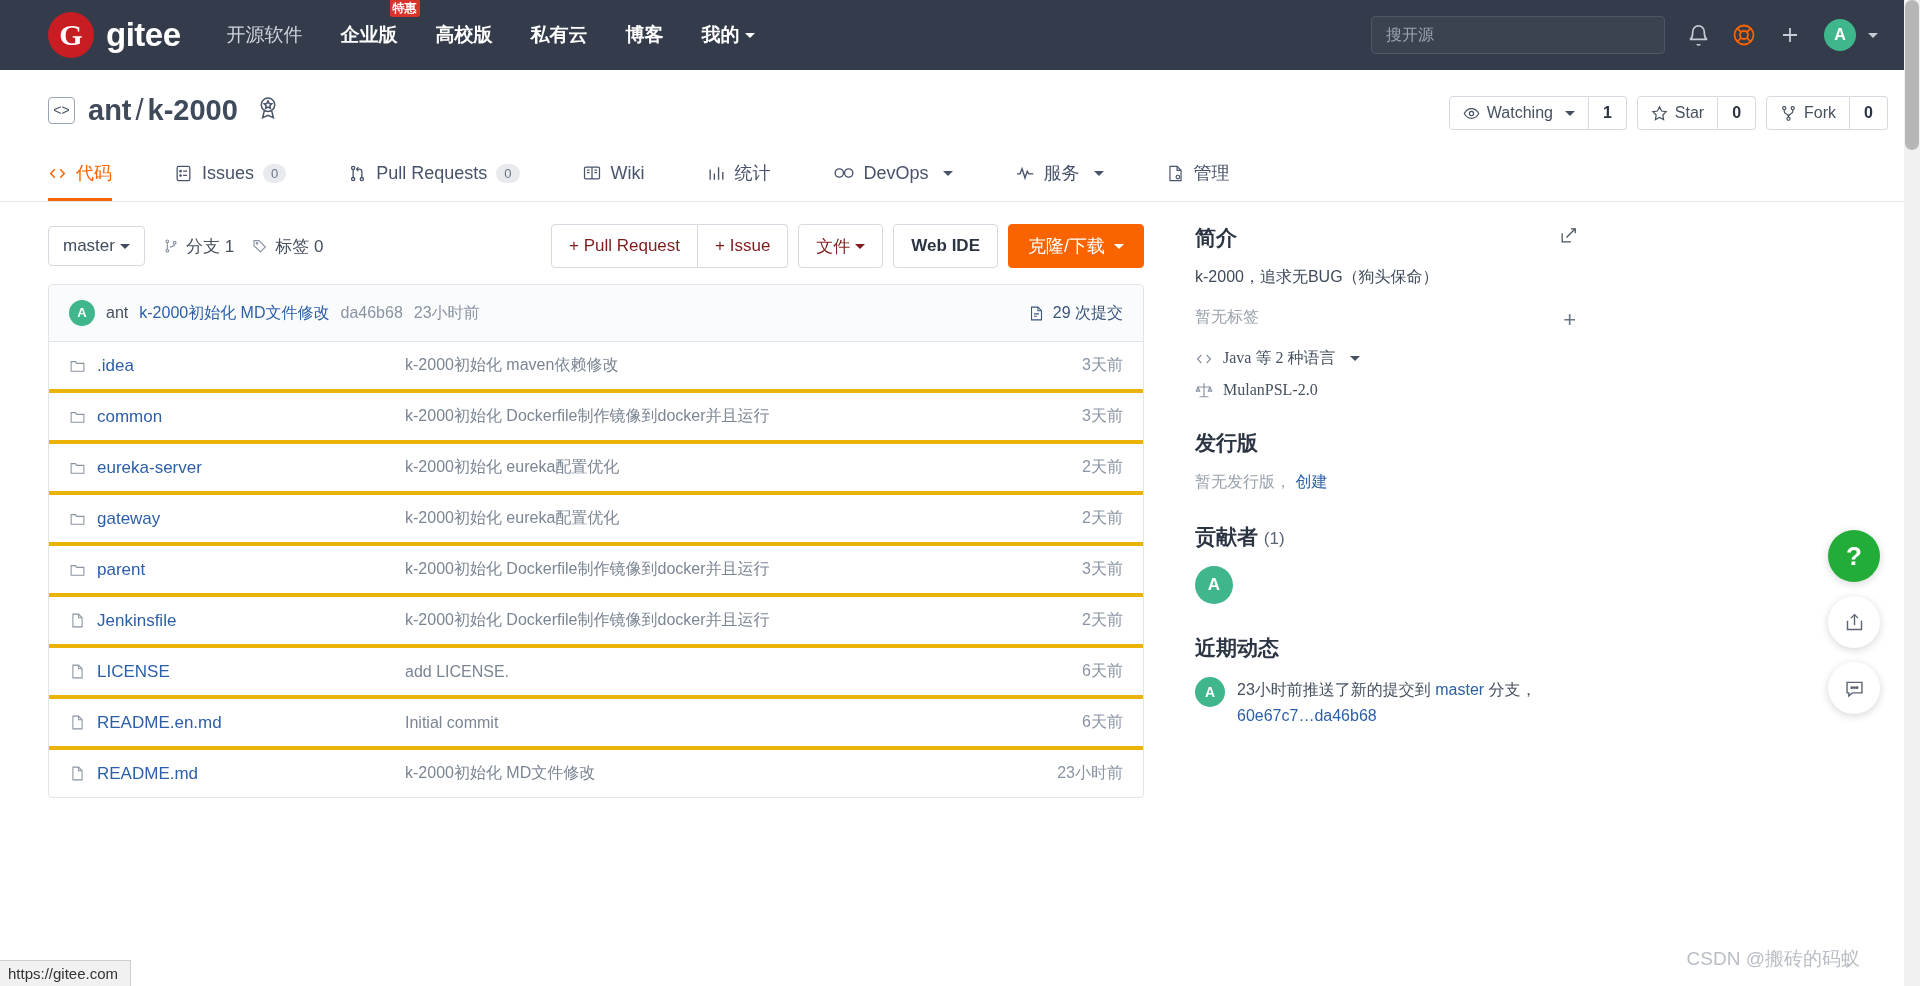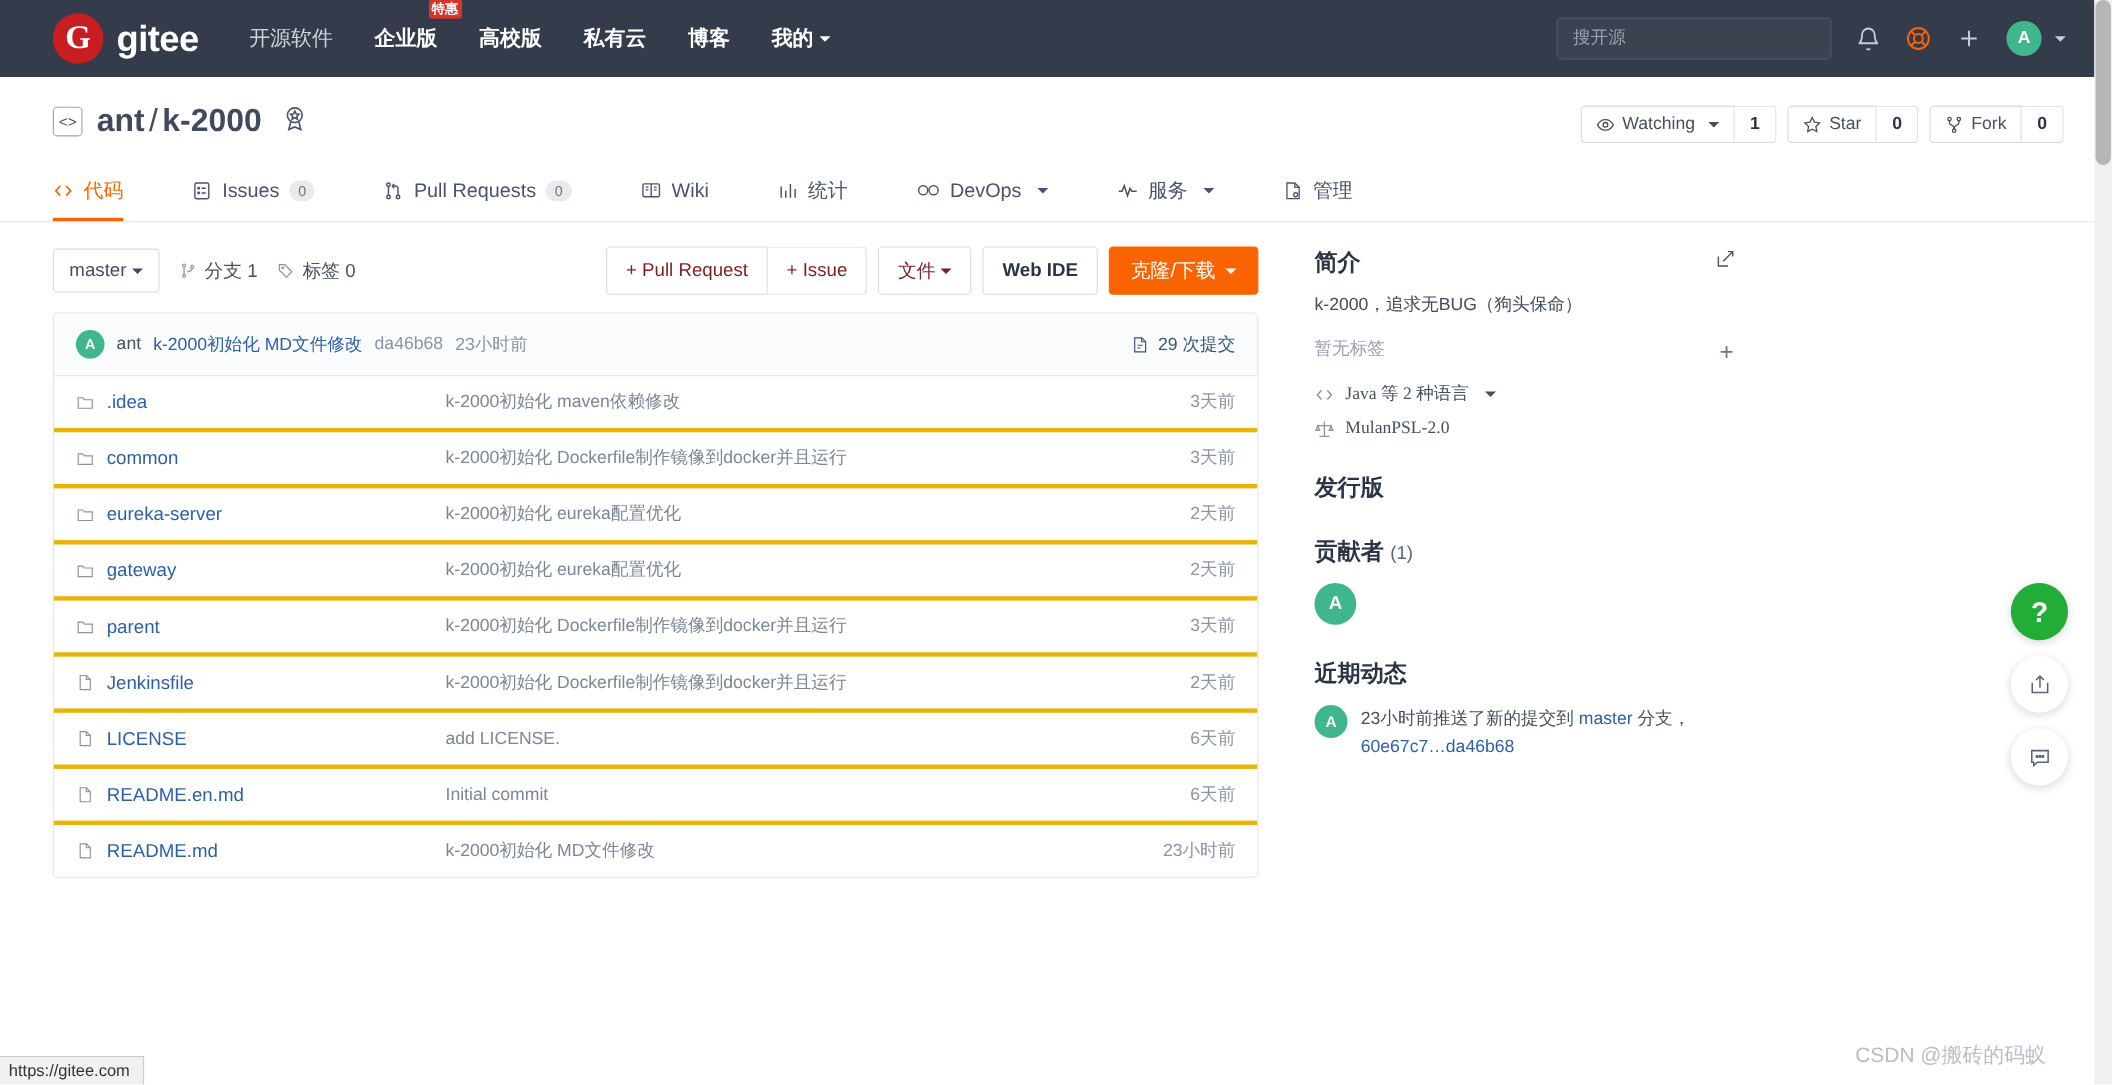--- a/index.html
+++ b/index.html
@@ -31,42 +31,42 @@
   .badge-hot {
     position: absolute; top: -17px; right: -20px; background: #d9342b; color:#fff;
     font-size: 12px; line-height: 16px; padding: 1px 3px; border-radius: 3px;
     white-space: nowrap;
   }
   .caret { display:inline-block; width:0; height:0; margin-left:5px;
     border-left:5px solid transparent; border-right:5px solid transparent;
     border-top:5px solid currentColor; vertical-align: middle; }
   .nav-right { margin-left: auto; display: flex; align-items: center; gap: 22px; }
   .search-box {
-    width: 250px; height: 38px; border: 1px solid #4d5668; border-radius: 4px;
+    width: 294px; height: 38px; border: 1px solid #4d5668; border-radius: 4px;
     background: #3b4351; color: #9aa3b2; font-size: 16px; padding: 0 14px;
     line-height: 36px; cursor: text;
   }
   .ic { color: #c6ccd6; display: inline-flex; align-items: center; cursor: pointer; }
   .avatar-nav {
     width: 32px; height: 32px; border-radius: 50%; background: #3fb68b; color:#fff;
     font-size:16px; line-height:32px; text-align:center; font-weight:600;
   }
 
   
   .repo-head { padding: 24px 48px 0 48px; position: relative; }
   .repo-title-row { display: flex; align-items: center; }
   .repo-icon {
     width: 27px; height: 27px; border: 1.6px solid #9aa4b5; border-radius: 4px;
     color:#4a5568; font-size: 14px; line-height: 24px; text-align:center; margin-right: 13px;
   }
   .repo-title { font-size: 29px; font-weight: 700; color: #3f4a5a; }
   .repo-title .sep { font-weight: 400; margin: 0 4px; }
   .badge-award { margin-left: 17px; color:#4a5568; font-size: 22px; }
 
-  .repo-actions { position: absolute; right: 44px; top: 26px; display: flex; gap: 10px; }
+  .repo-actions { position: absolute; right: 32px; top: 26px; display: flex; gap: 10px; }
   .btn-group { display: flex; align-items: stretch; }
   .btn-seg {
     border: 1px solid #d6dae0; background: #fff; color: #46515f; font-size: 16px;
     padding: 7px 13px; display: flex; align-items: center; gap: 7px; cursor: pointer;
     white-space: nowrap;
   }
   .btn-seg:first-child { border-radius: 4px 0 0 4px; }
   .btn-seg.count { border-left: none; border-radius: 0 4px 4px 0; font-weight: 700; color:#2b3442; padding: 7px 14px; }
 
   
@@ -523,20 +523,24 @@
           <svg width="18" height="18" viewBox="0 0 24 24" fill="none" stroke="currentColor" stroke-width="1.6" class="gl">
               <path d="M12 3v18M6 21h12M4 8h16"></path>
               <path d="M4 8l-2.2 5.5h4.4zM20 8l-2.2 5.5h4.4z"></path>
             </svg>
           <span>MulanPSL-2.0</span>
         </div>
       </div>
 
       <div class="side-sec">
         <div class="side-h">发行版</div>
+        <div>
+          <span class="side-muted">暂无发行版，</span>
+          <span class="link" style="font-size:16px">创建</span>
+        </div>
       </div>
 
       <div class="side-sec">
         <div class="side-h">
           <span>贡献者</span>
           <span style="font-weight:400;font-size:17px;color:#5b6573">(1)</span>
         </div>
         <div class="av-lg">A</div>
       </div>
 

